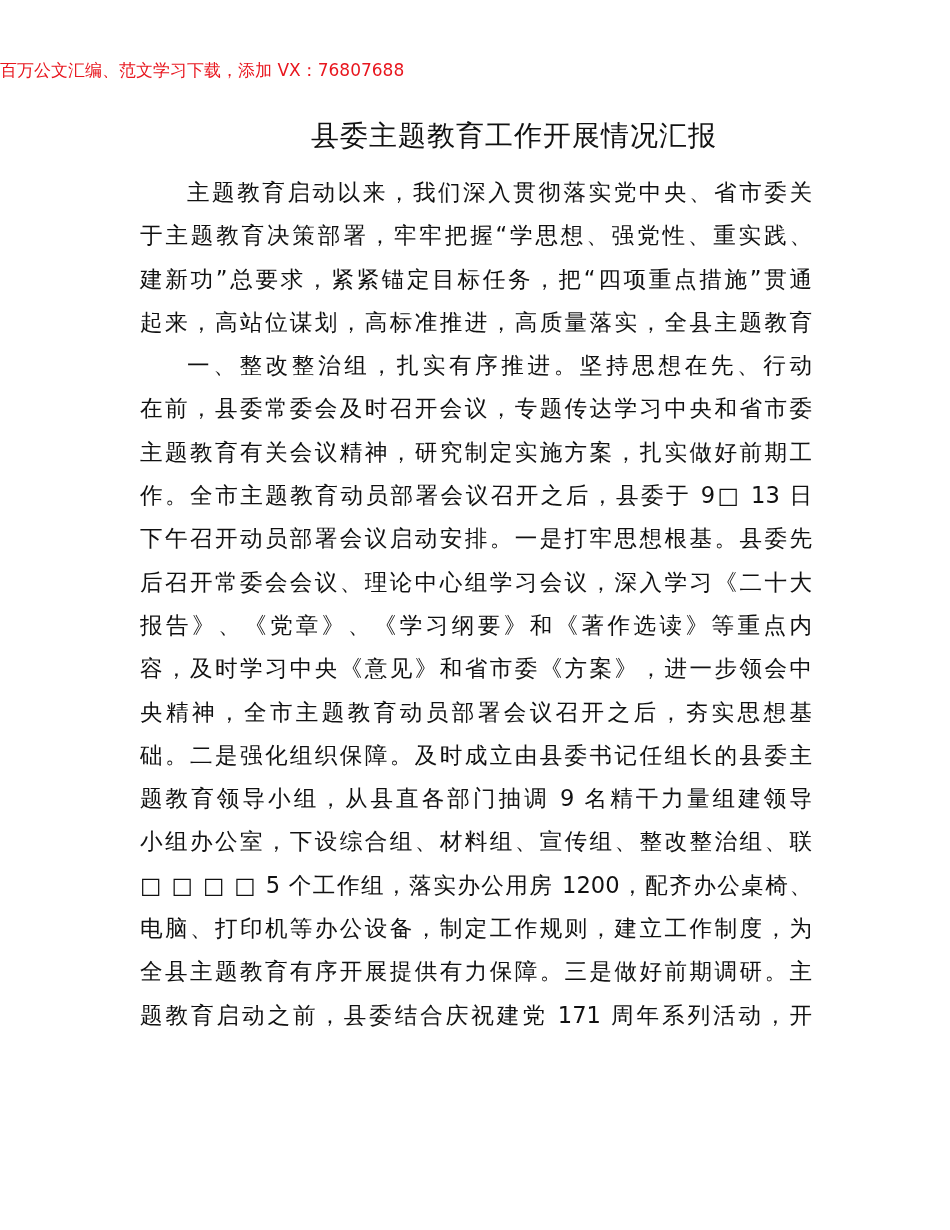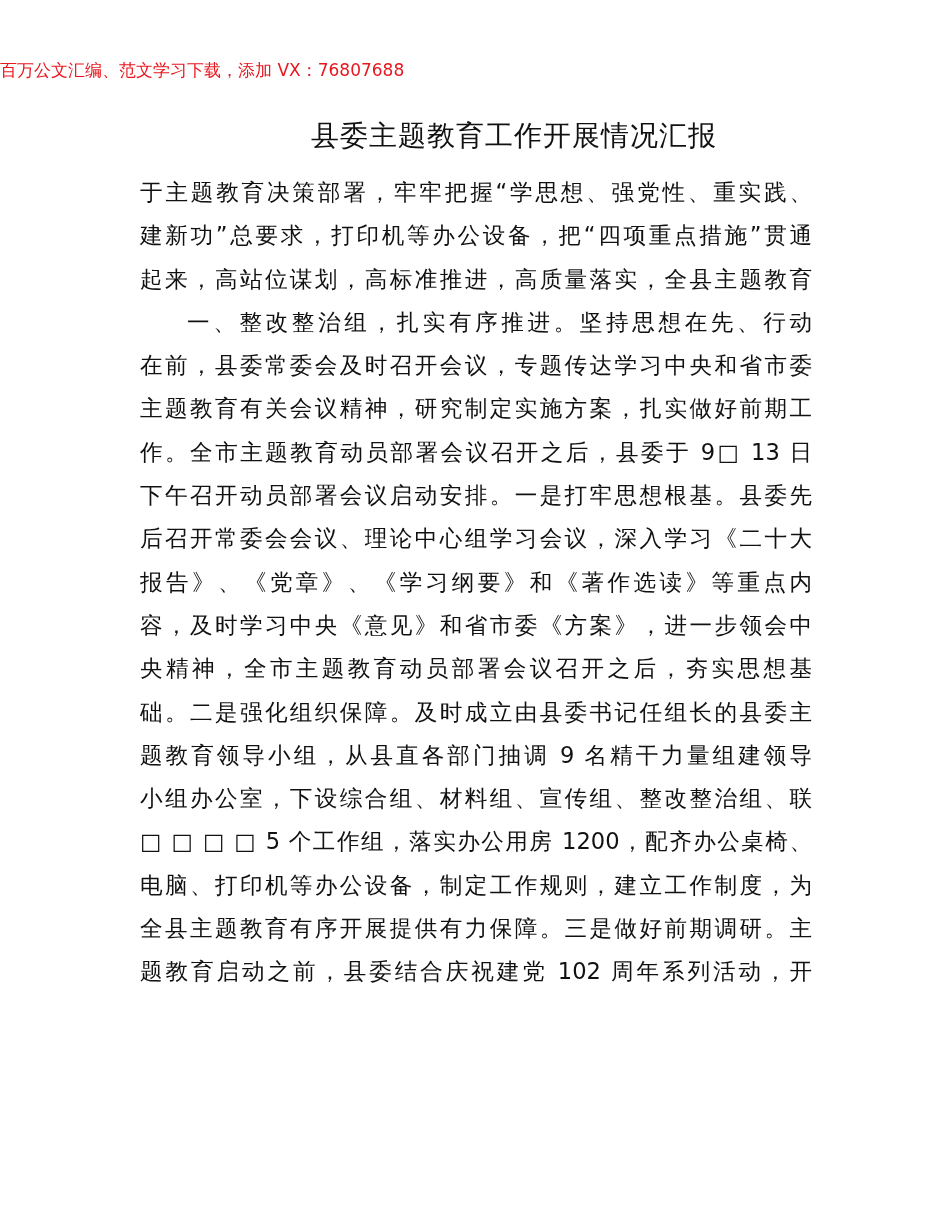--- a/index.html
+++ b/index.html
@@ -28,36 +28,37 @@
   </style>
 </head>
 <body>
 
 <div class="page">
   <div class="header-banner">百万公文汇编、范文学习下载，添加 VX：76807688</div>
   <div class="doc-title">县委主题教育工作开展情况汇报</div>
 
   <div class="body-text">
     <div>
+      <span class="line indent">主题教育启动以来，我们深入贯彻落实党中央、省市委关</span>
       <span class="line">于主题教育决策部署，牢牢把握“学思想、强党性、重实践、</span>
-      <span class="line">建新功”总要求，打印机等办公设备，把“四项重点措施”贯通</span>
+      <span class="line">建新功”总要求，紧紧锚定目标任务，把“四项重点措施”贯通</span>
       <span class="line">起来，高站位谋划，高标准推进，高质量落实，全县主题教育</span>
     </div>
     <div>
       <span class="line indent">一、整改整治组，扎实有序推进。坚持思想在先、行动</span>
       <span class="line">在前，县委常委会及时召开会议，专题传达学习中央和省市委</span>
       <span class="line">主题教育有关会议精神，研究制定实施方案，扎实做好前期工</span>
       <span class="line">作。全市主题教育动员部署会议召开之后，县委于 9□ 13 日</span>
       <span class="line">下午召开动员部署会议启动安排。一是打牢思想根基。县委先</span>
       <span class="line">后召开常委会会议、理论中心组学习会议，深入学习《二十大</span>
       <span class="line">报告》、《党章》、《学习纲要》和《著作选读》等重点内</span>
       <span class="line">容，及时学习中央《意见》和省市委《方案》，进一步领会中</span>
       <span class="line">央精神，全市主题教育动员部署会议召开之后，夯实思想基</span>
       <span class="line">础。二是强化组织保障。及时成立由县委书记任组长的县委主</span>
       <span class="line">题教育领导小组，从县直各部门抽调 9 名精干力量组建领导</span>
       <span class="line">小组办公室，下设综合组、材料组、宣传组、整改整治组、联</span>
       <span class="line">□ □ □ □ 5 个工作组，落实办公用房 1200，配齐办公桌椅、</span>
       <span class="line">电脑、打印机等办公设备，制定工作规则，建立工作制度，为</span>
       <span class="line">全县主题教育有序开展提供有力保障。三是做好前期调研。主</span>
-      <span class="line">题教育启动之前，县委结合庆祝建党 102 周年系列活动，开</span>
+      <span class="line">题教育启动之前，县委结合庆祝建党 171 周年系列活动，开</span>
     </div>
   </div>
 </div>
 
 </body></html>

